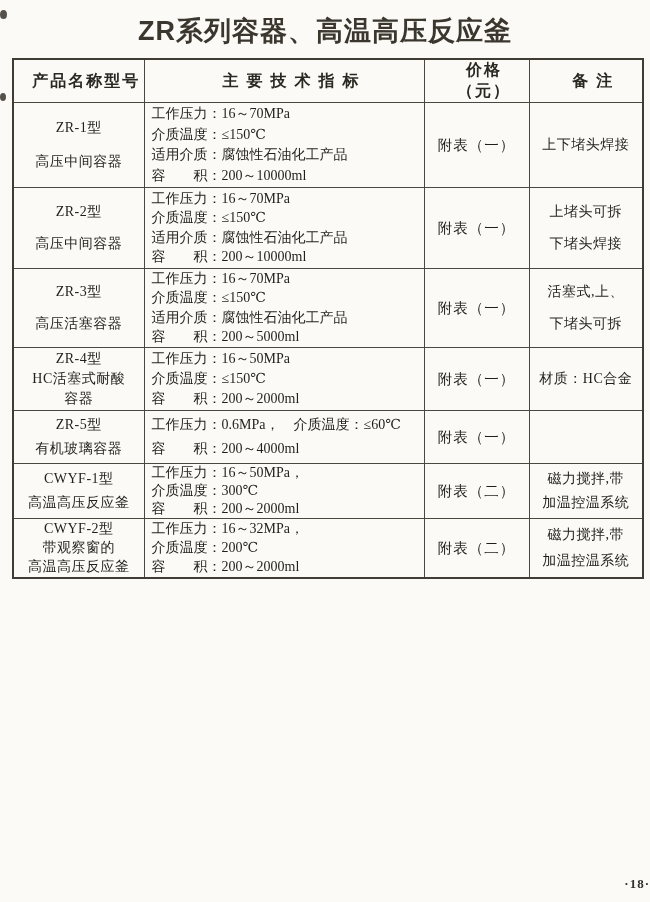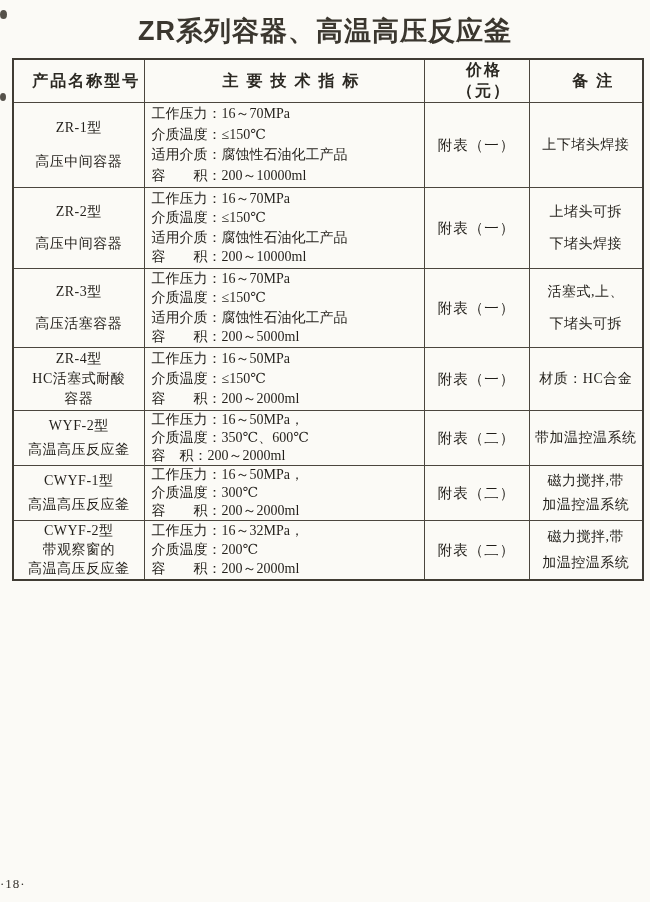--- a/index.html
+++ b/index.html
@@ -81,24 +81,25 @@
     color: #221f1a;
   }
   .c-model .line { letter-spacing: 0.5px; }
   .c-price .line { font-size: 14.5px; letter-spacing: 1px; }
   .c-remark .line { letter-spacing: 0.5px; }
   .page-number {
     position: absolute;
     left: 0;
     top: 876px;
     width: 100%;
-    text-align: left;
+    text-align: right;
     font-size: 13px;
     color: #33302a;
     letter-spacing: 1px;
+    font-weight: bold;
   }
   
   .scan-mark {
     position: absolute;
     background: #55514a;
     border-radius: 50%;
   }
   .mark-1 { left: 0; top: 10px; width: 7px; height: 9px; }
   .mark-2 { left: 0; top: 93px; width: 6px; height: 8px; }
 </style>
@@ -230,48 +231,45 @@
           </div>
         </td>
     <td class="c-remark">
           <div class="cellwrap">
             <div class="line">材质：HC合金</div>
           </div>
         </td>
   </tr>
 
 
-
-
-
-  <tr>
-    <td class="c-model">
-          <div class="cellwrap">
-            <div class="line">WYF-2型</div>
-            <div class="line">高温高压反应釜</div>
-          </div>
-        </td>
-    <td class="c-specs">
-          <div class="cellwrap">
-            <div class="line">工作压力：16～50MPa，</div>
-            <div class="line">介质温度：350℃、600℃</div>
-            <div class="line">容　积：200～2000ml</div>
-          </div>
-        </td>
-    <td class="c-price">
-          <div class="cellwrap">
-            <div class="line">附表（二）</div>
-          </div>
-        </td>
-    <td class="c-remark">
-          <div class="cellwrap">
-            <div class="line">带加温控温系统</div>
-          </div>
-        </td>
-  </tr>
+  <tr>
+    <td class="c-model">
+          <div class="cellwrap">
+            <div class="line">ZR-5型</div>
+            <div class="line">有机玻璃容器</div>
+          </div>
+        </td>
+    <td class="c-specs">
+          <div class="cellwrap">
+            <div class="line">工作压力：0.6MPa，    介质温度：≤60℃</div>
+            <div class="line">容　　积：200～4000ml</div>
+          </div>
+        </td>
+    <td class="c-price">
+          <div class="cellwrap">
+            <div class="line">附表（一）</div>
+          </div>
+        </td>
+    <td class="c-remark">
+          <div class="cellwrap"></div>
+        </td>
+  </tr>
+
+
+
 
   <tr>
     <td class="c-model">
           <div class="cellwrap">
             <div class="line">CWYF-1型</div>
             <div class="line">高温高压反应釜</div>
           </div>
         </td>
     <td class="c-specs">
           <div class="cellwrap">

